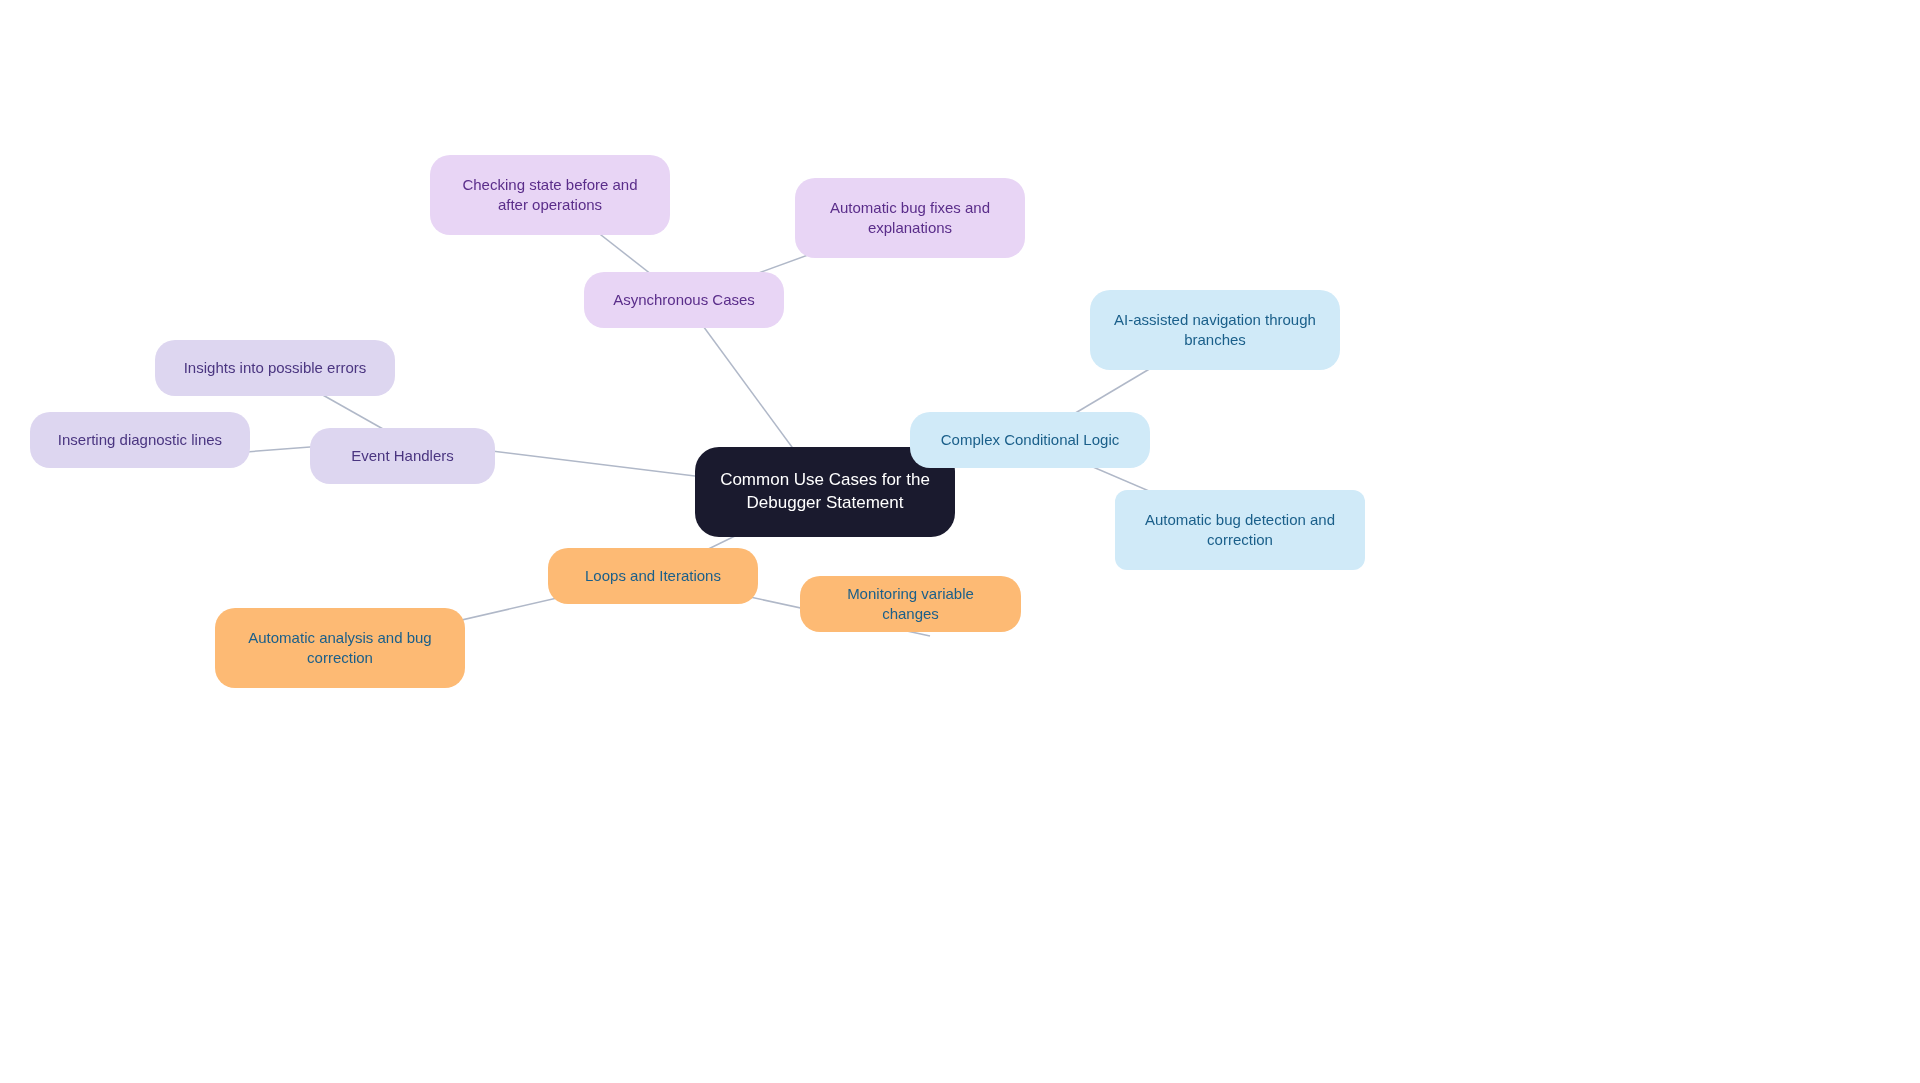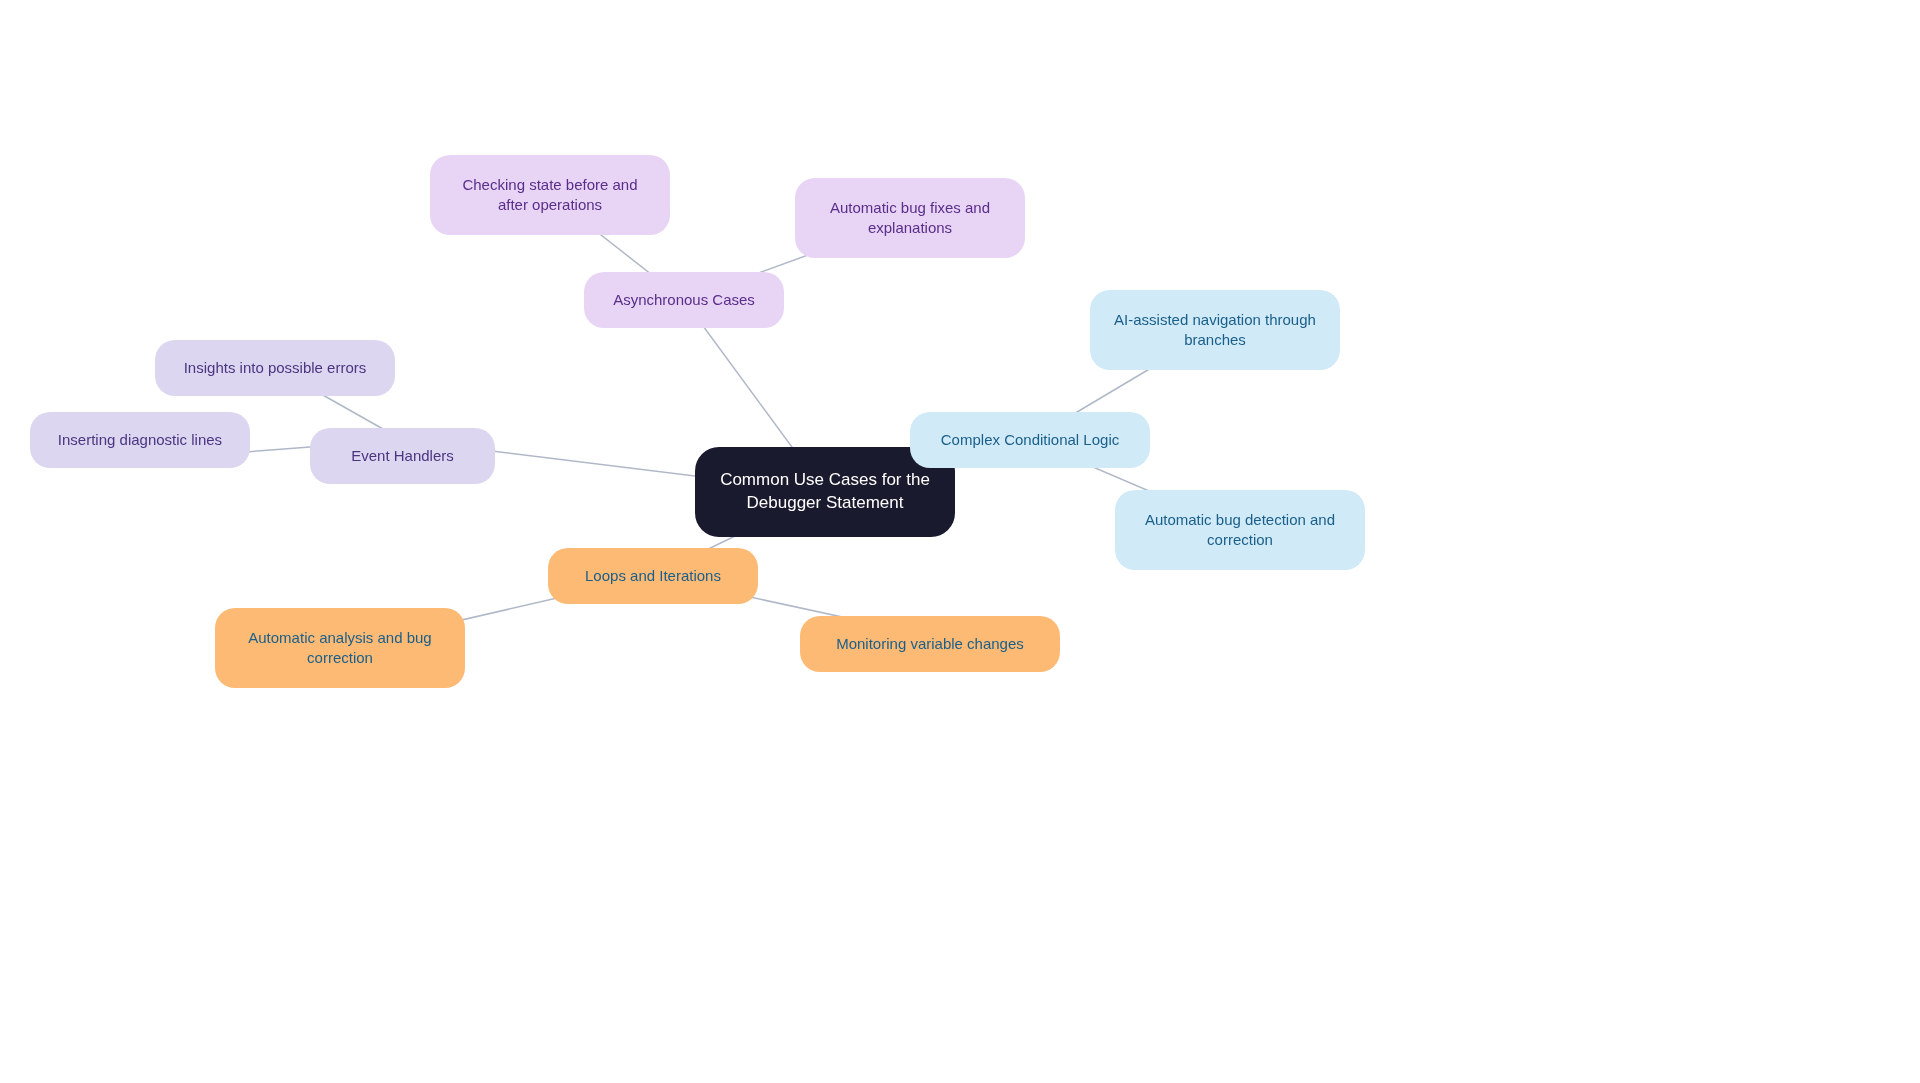--- a/index.html
+++ b/index.html
@@ -86,19 +86,19 @@
 after operations</div>
     <div class="node node-purple" style="left: 584px; top: 272px; width: 200px; min-height: 56px; white-space: pre-line;">Asynchronous Cases</div>
     <div class="node node-purple" style="left: 795px; top: 178px; width: 230px; min-height: 80px; white-space: pre-line;">Automatic bug fixes and
 explanations</div>
     <div class="node node-lavender" style="left: 155px; top: 340px; width: 240px; min-height: 56px; white-space: pre-line;">Insights into possible errors</div>
     <div class="node node-lavender" style="left: 310px; top: 412px; width: 185px; min-height: 56px; white-space: pre-line; margin-top: 16px;">Event Handlers</div>
     <div class="node node-lavender" style="left: 30px; top: 412px; width: 220px; min-height: 56px; white-space: pre-line;">Inserting diagnostic lines</div>
     <div class="node node-blue" style="left: 910px; top: 412px; width: 240px; min-height: 56px; white-space: pre-line;">Complex Conditional Logic</div>
     <div class="node node-blue" style="left: 1090px; top: 290px; width: 250px; min-height: 80px; white-space: pre-line;">AI-assisted navigation through
 branches</div>
-    <div class="node node-blue" style="left: 1115px; top: 490px; width: 250px; min-height: 80px; white-space: pre-line;">Automatic bug detection and
+    <div class="node node-blue" style="left: 1115px; top: 490px; width: 250px; min-height: 80px; white-space: pre-line; border-radius: 12px;">Automatic bug detection and
 correction</div>
     <div class="node node-lightblue" style="left: 548px; top: 548px; width: 210px; min-height: 56px; white-space: pre-line;">Loops and Iterations</div>
     <div class="node node-lightblue" style="left: 215px; top: 608px; width: 250px; min-height: 80px; white-space: pre-line;">Automatic analysis and bug
 correction</div>
-    <div class="node node-lightblue" style="left: 800px; top: 616px; width: 260px; min-height: 56px; white-space: pre-line;">Monitoring variable changes</div>
+    <div class="node node-lightblue" style="left: 800px; top: 576px; width: 221px; min-height: 56px; white-space: pre-line;">Monitoring variable changes</div>
   </div>
 
 </body></html>

